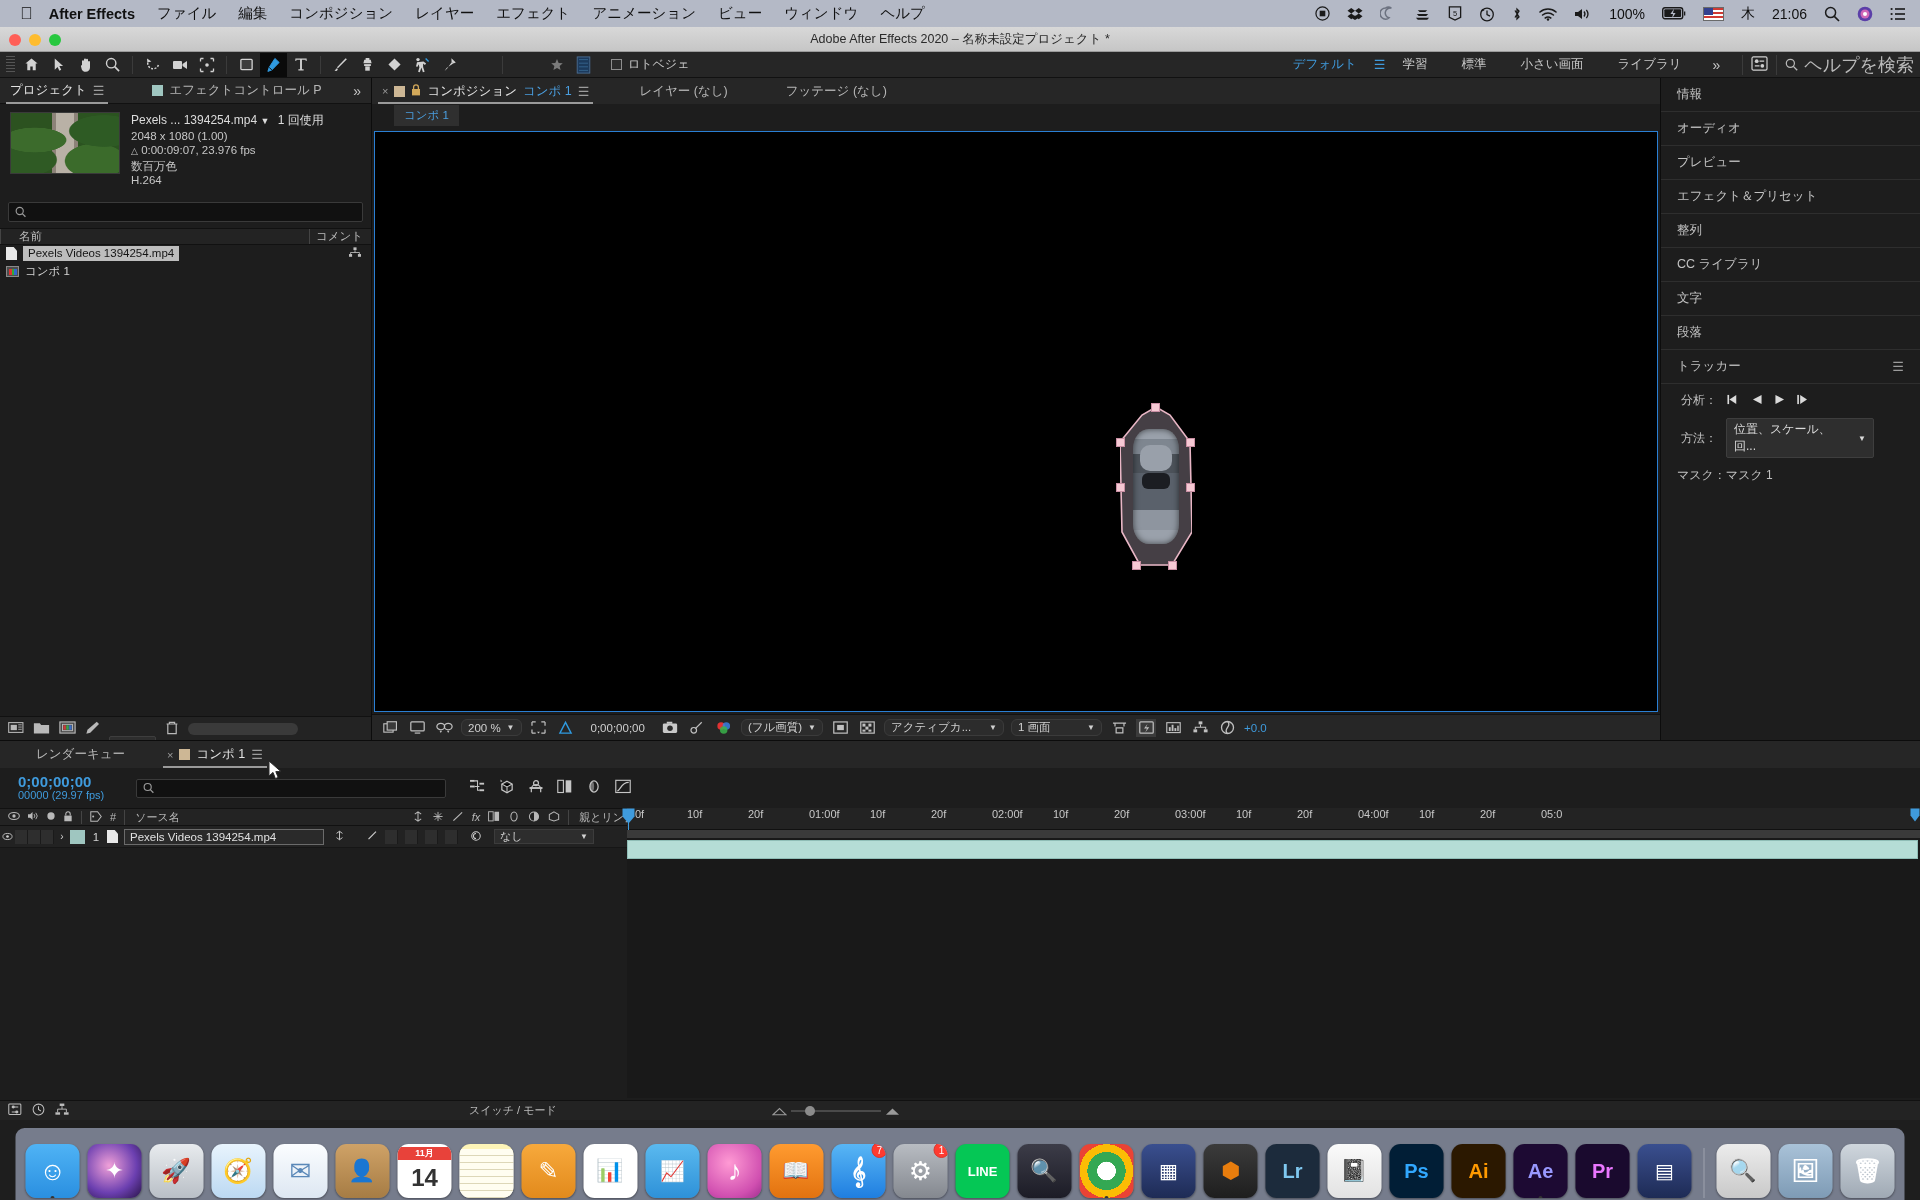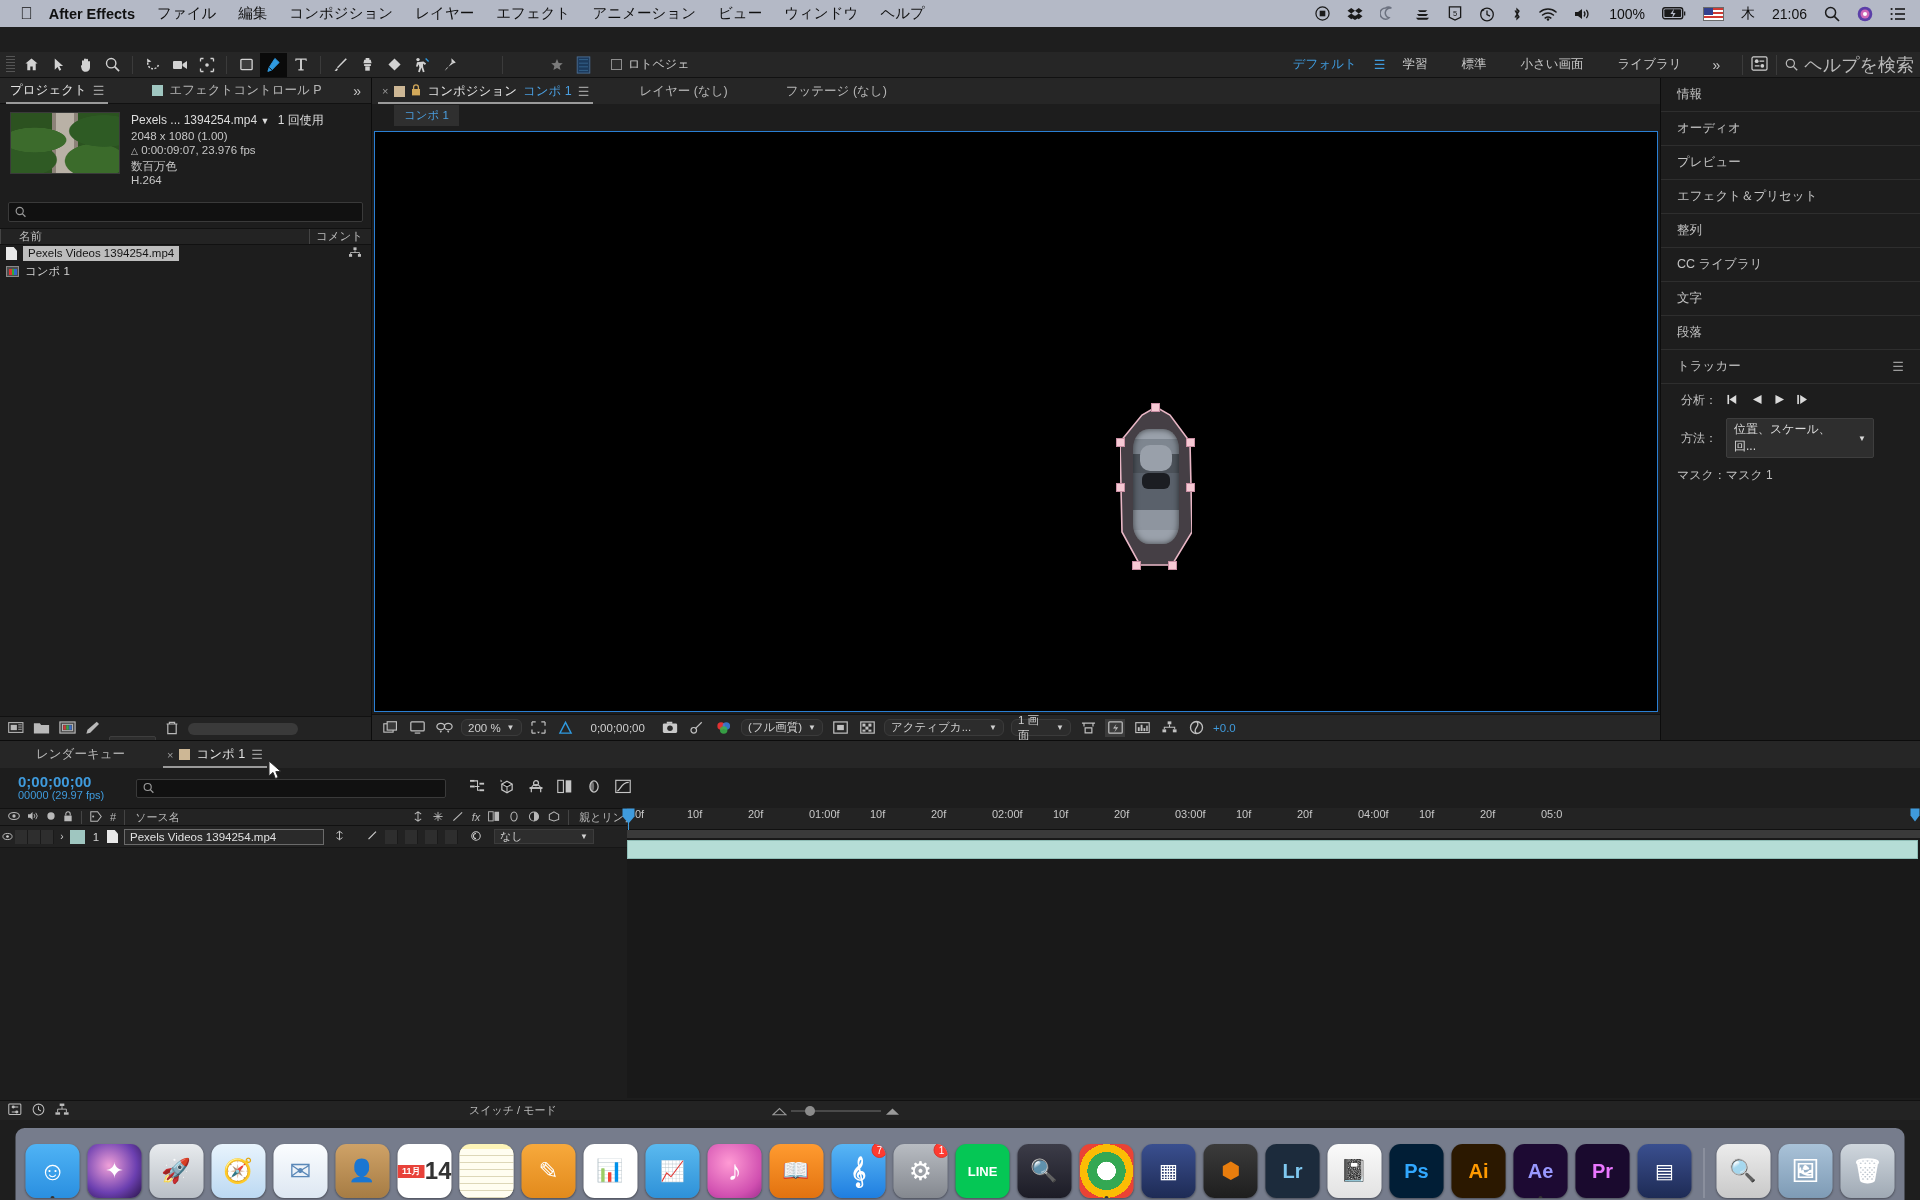--- a/index.html
+++ b/index.html
@@ -340,20 +340,28 @@
               <circle cx="1.6" cy="7" r="1.1"></circle>
               <rect x="5" y="6.2" width="10" height="1.6"></rect>
               <circle cx="1.6" cy="12" r="1.1"></circle>
               <rect x="5" y="11.2" width="10" height="1.6"></rect>
             </g>
           </svg>
       </span>
     </div>
   </div>
 
+  <div class="titlebar">
+    <div class="traffic">
+      <i class="r"></i>
+      <i class="y"></i>
+      <i class="g"></i>
+    </div>
+    <span>Adobe After Effects 2020 – 名称未設定プロジェクト *</span>
+  </div>
 
   <div class="toolbar">
     <span class="grip"></span>
     <span class="tool">
       <svg width="15" height="15" viewBox="0 0 16 16">
           <path d="M8 1.6 1.5 7h2v7.2h3.2V10h2.6v4.2h3.2V7h2z" fill="#d2d2d2"></path>
         </svg>
     </span>
     <span class="tool">
       <svg width="15" height="15" viewBox="0 0 16 16">
@@ -703,21 +711,21 @@
               <rect x="5.8" y="6" width="3.2" height="3.2"></rect>
               <rect x="2.6" y="9.2" width="3.2" height="2.2"></rect>
               <rect x="9" y="9.2" width="3.2" height="2.2"></rect>
             </g>
           </svg>
       </span>
       <span class="dd" style="width:120px;">
         <span>アクティブカ...</span>
         <span style="font-size:8px;margin-left:auto;">▼</span>
       </span>
-      <span class="dd" style="width:60px;">
+      <span class="dd" style="width:91px;">
         <span>1 画面</span>
         <span style="font-size:8px;margin-left:auto;">▼</span>
       </span>
       <span class="minibtn">
         <svg width="15" height="14" viewBox="0 0 16 15">
             <path d="M1 2.2h14M3.2 2.2v3.6M12.8 2.2v3.6M4.4 7.4h7.2v5.4H4.4z" fill="none" stroke="#c0c0c0" stroke-width="1.3"></path>
           </svg>
       </span>
       <span class="minibtn" style="background:#3b3b3b;">
         <svg width="15" height="14" viewBox="0 0 16 15">
@@ -1111,21 +1119,21 @@
     </div>
     <div class="dicon" style="background:linear-gradient(#e8f4fd,#bcd9f2);">
       <span style="font-size:24px;">🧭</span>
     </div>
     <div class="dicon" style="background:linear-gradient(#fbfdff,#dde7f2);color:#5a88b8;">
       <span style="font-size:26px;">✉</span>
     </div>
     <div class="dicon" style="background:linear-gradient(#cfa267,#a67c44);">
       <span style="font-size:22px;">👤</span>
     </div>
-    <div class="dicon" style="background:#fff;color:#333;">
+    <div class="dicon" style="background:#fff;color:#333;flex-direction:column;">
       <span style="background:#e8423a;color:#fff;font-size:9px;width:100%;text-align:center;line-height:13px;">11月</span>
       <span style="font-size:24px;line-height:36px;">14</span>
     </div>
     <div class="dicon" style="background:linear-gradient(#fdf4b8 0 18%,#fffdf0 18%);">
       <span style="display:block;width:100%;height:100%;background:repeating-linear-gradient(#fffdf0 0 6px,#ddd7b8 6px 7px);margin-top:10px;"></span>
     </div>
     <div class="dicon" style="background:linear-gradient(#f7a93c,#e28a1c);">
       <span style="font-size:24px;">✎</span>
     </div>
     <div class="dicon" style="background:#fff;">

